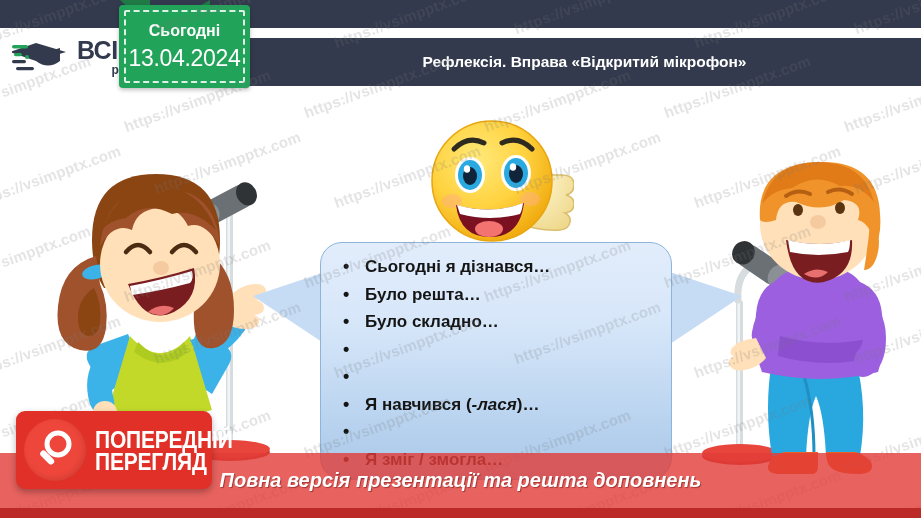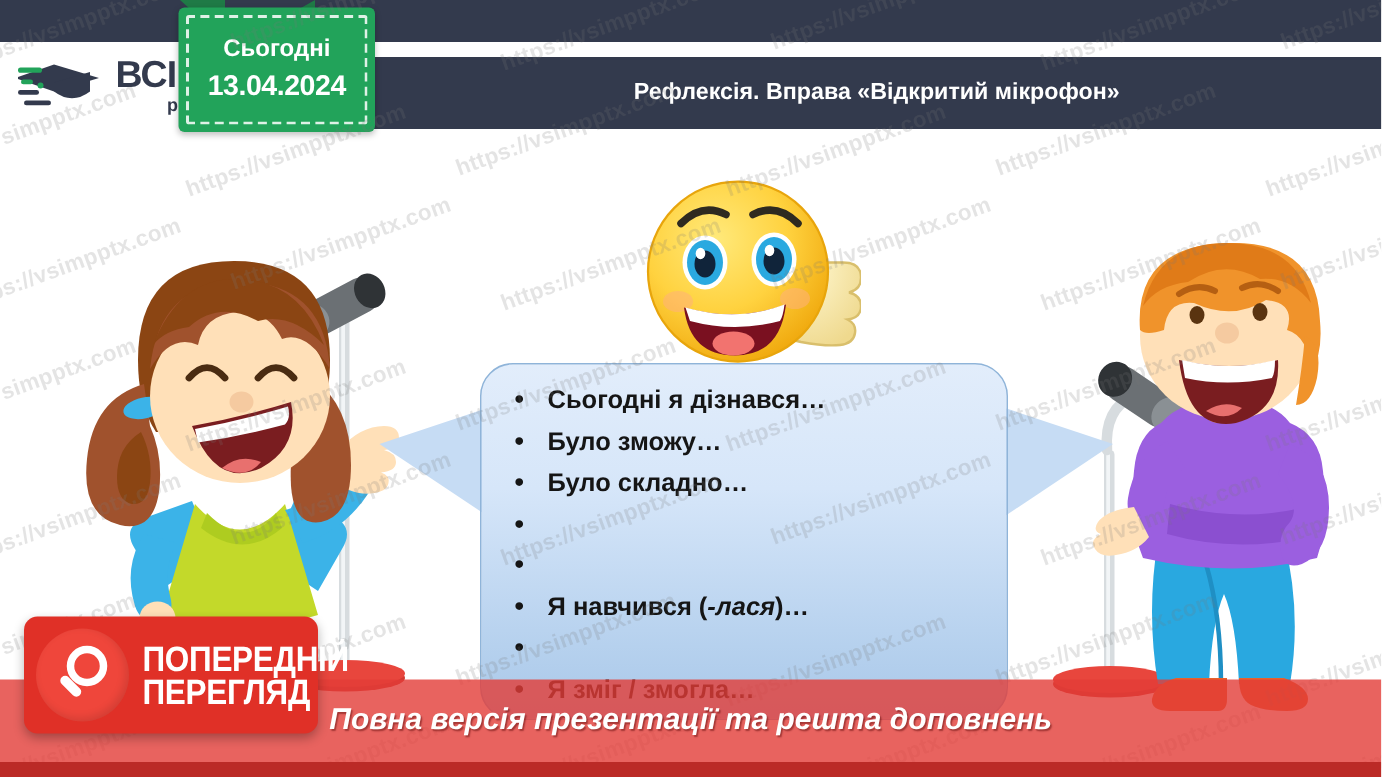--- a/index.html
+++ b/index.html
@@ -98,21 +98,21 @@
   .today-inner {
     position: absolute;
     inset: 5px;
     border: 2px dashed rgba(255,255,255,.85);
     border-radius: 2px;
     display: flex; flex-direction: column;
     align-items: center; justify-content: center;
     gap: 5px;
   }
   .today-label { color: #fff; font-size: 16px; font-weight: 700; }
-  .today-date  { color: #fff; font-size: 19px; font-weight: 700; letter-spacing: -0.3px; text-align: center; }
+  .today-date  { color: #fff; font-size: 23px; font-weight: 400; letter-spacing: -0.3px; text-align: center; }
 
   
   .title-bar {
     position: absolute;
     left: 248px; top: 38px;
     width: 673px; height: 48px;
     background: #333a4d;
     z-index: 9;
     display: flex;
     align-items: center;
@@ -391,21 +391,21 @@
     <div class="tail-left"></div>
     <div class="tail-right"></div>
     <div class="bubble">
       <ul class="bullets">
         <li>
           <span class="dot">•</span>
           <span class="txt"><span>Сьогодні я дізнався…</span></span>
         </li>
         <li>
           <span class="dot">•</span>
-          <span class="txt"><span>Було зможу…</span></span>
+          <span class="txt"><span>Було решта…</span></span>
         </li>
         <li>
           <span class="dot">•</span>
           <span class="txt"><span>Було складно…</span></span>
         </li>
         <li>
           <span class="dot">•</span>
         </li>
         <li>
           <span class="dot">•</span>

